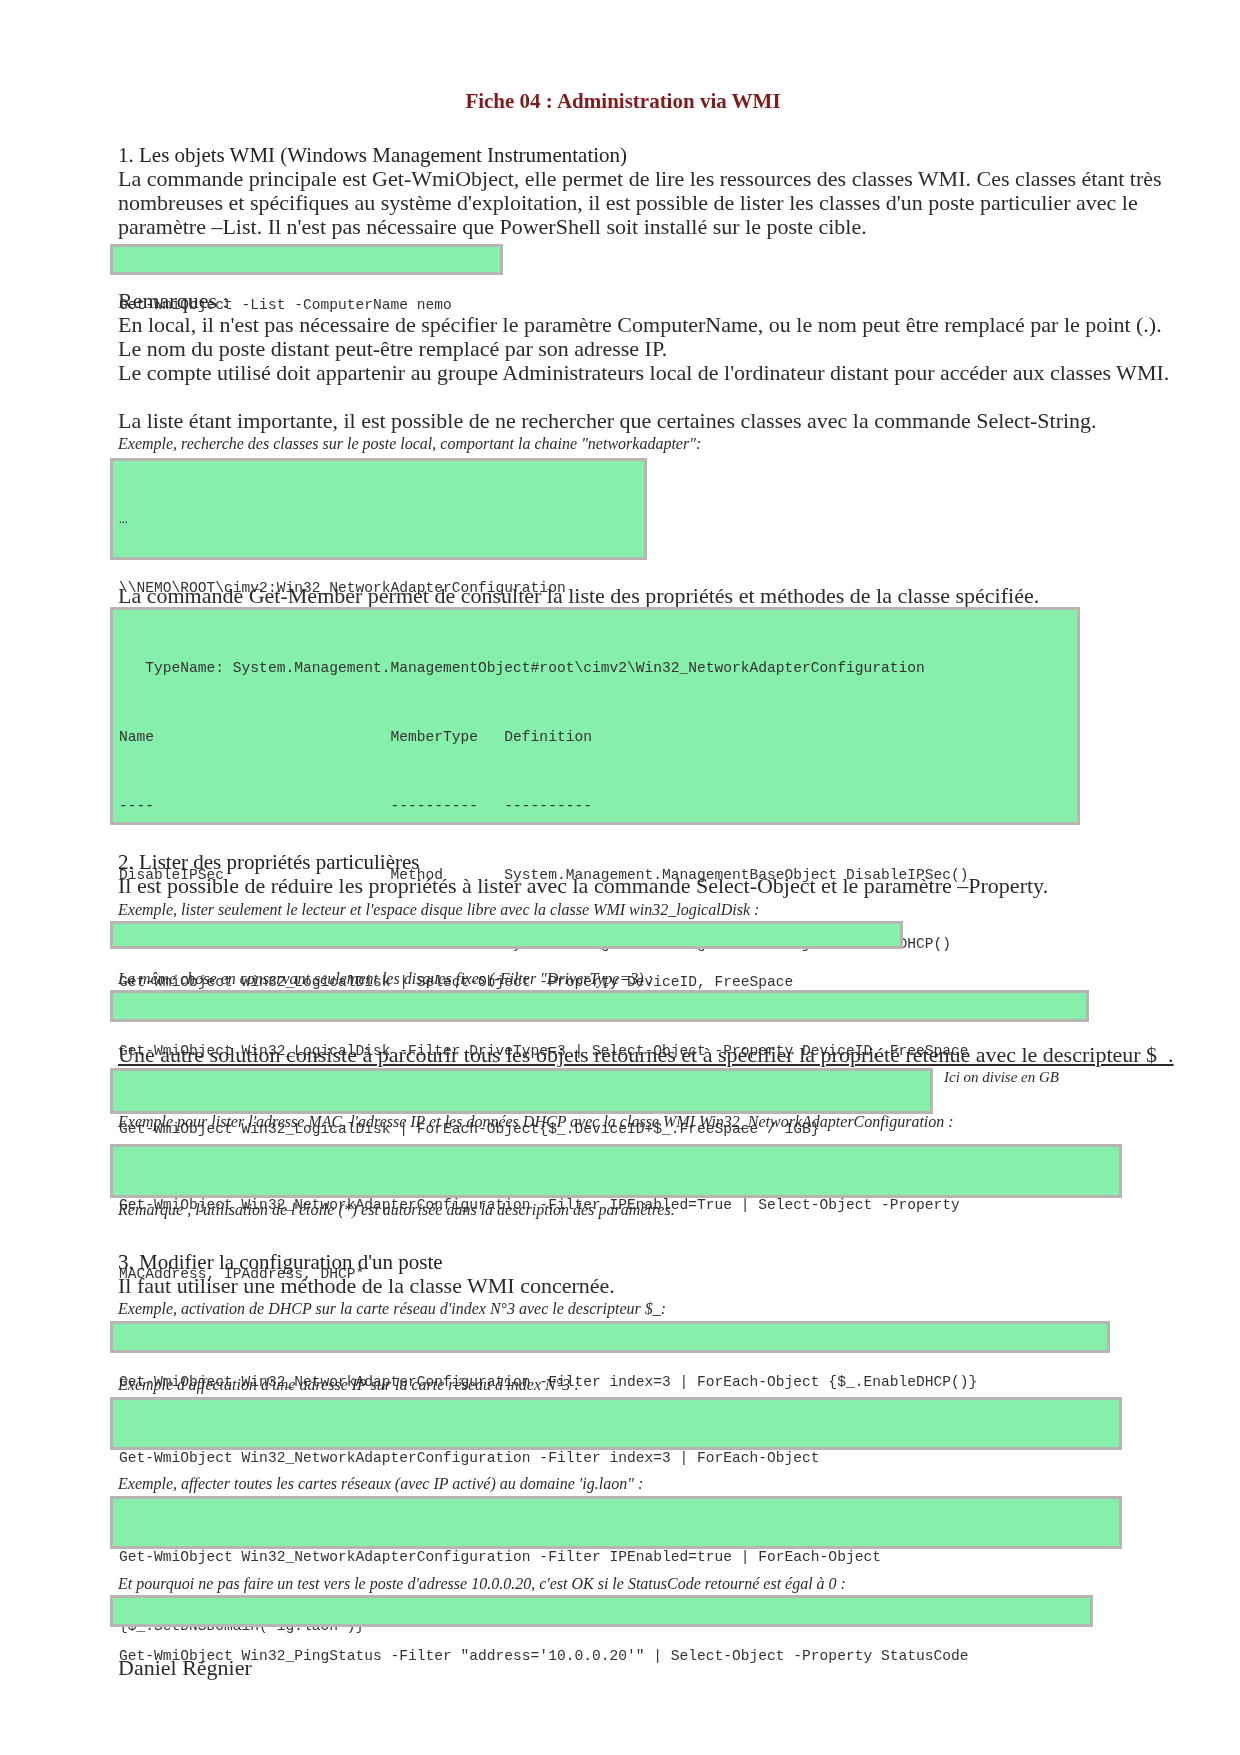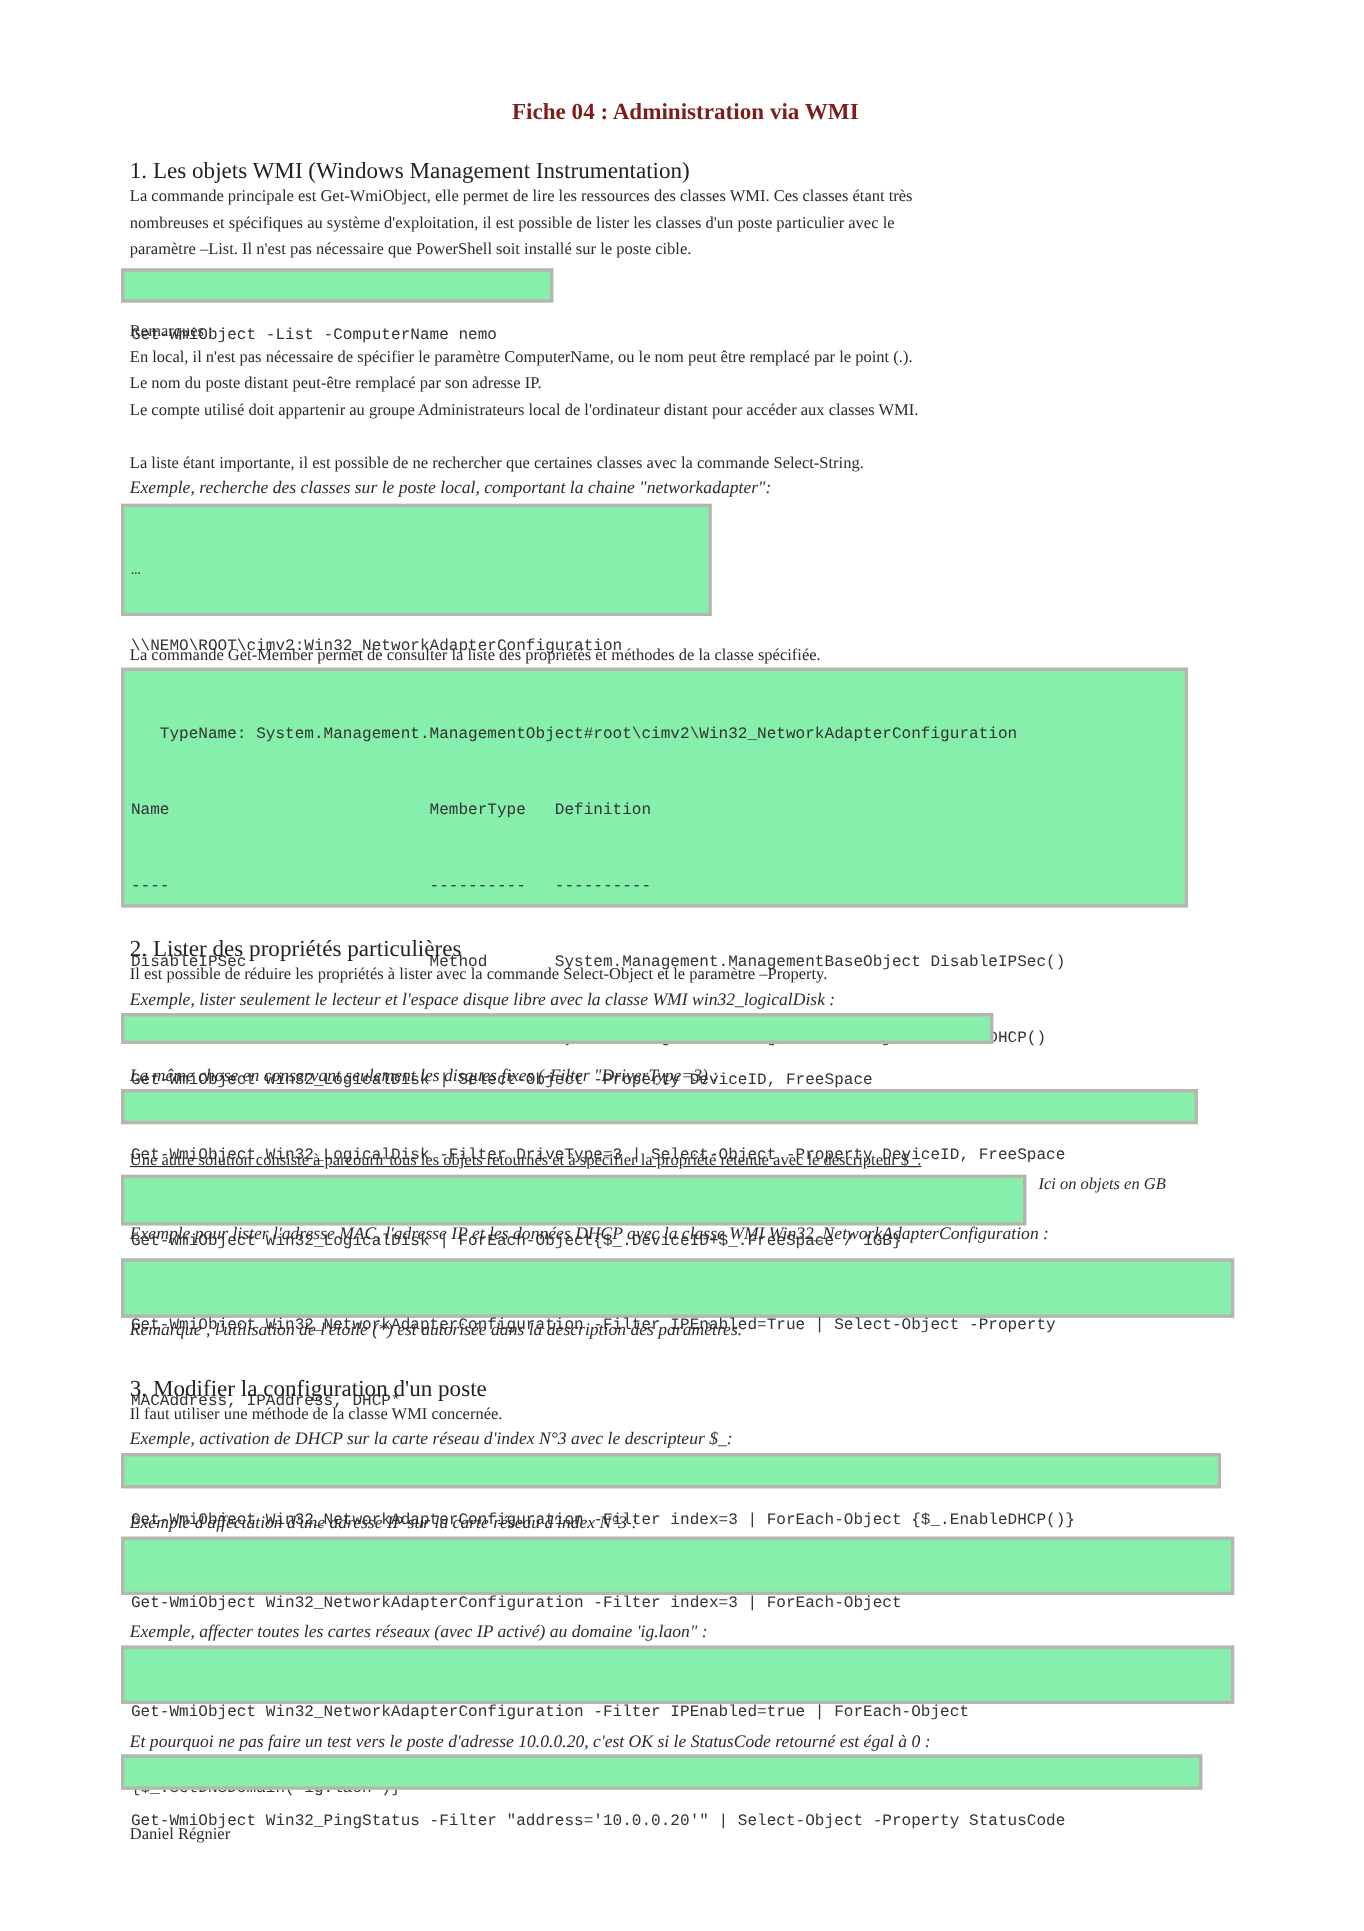--- a/index.html
+++ b/index.html
@@ -34,21 +34,21 @@
     }
     .abs { position: absolute; left: 0; }
     .h2 {
       font-weight: normal;
       font-size: 21px;
       line-height: 26px;
       color: #222;
       white-space: nowrap;
     }
     .p {
-      font-size: 15px;
+      font-size: 22px;
       line-height: 24px;
       white-space: nowrap;
       color: #2b2b2b;
     }
     .it {
       font-style: italic;
       font-size: 16px;
       line-height: 20px;
       white-space: nowrap;
       color: #2b2b2b;
@@ -131,21 +131,21 @@
 
   <div class="code" style="top:990px; width:979px; height:32px;">
     <span class="ln">Get-WmiObject Win32_LogicalDisk -Filter DriveType=3 | Select-Object -Property DeviceID, FreeSpace</span>
   </div>
 
   <div class="abs p" style="top:1043px;text-decoration:underline;">Une autre solution consiste à parcourir tous les objets retournés et à spécifier la propriété retenue avec le descripteur $_.</div>
 
   <div class="code" style="top:1068px; width:823px; height:46px;">
     <span class="ln">Get-WmiObject Win32_LogicalDisk | ForEach-Object{$_.DeviceID+$_.FreeSpace / 1GB}</span>
   </div>
-  <div class="note" style="left:826px; top:1068px;">Ici on objets en GB</div>
+  <div class="note" style="left:826px; top:1068px;">Ici on divise en GB</div>
 
   <div class="abs it" style="top:1112px;">Exemple pour lister l'adresse MAC,  l'adresse IP et les données DHCP avec la classe WMI Win32_NetworkAdapterConfiguration :</div>
 
   <div class="code" style="top:1144px; width:1012px; height:54px;">
     <span class="ln">Get-WmiObject Win32_NetworkAdapterConfiguration -Filter IPEnabled=True | Select-Object -Property</span>
     <span class="ln">MACAddress, IPAddress, DHCP*</span>
   </div>
 
   <div class="abs it" style="top:1200px;">Remarque , l'utilisation de l'étoile (*) est autorisée dans la description des paramètres.</div>
 

